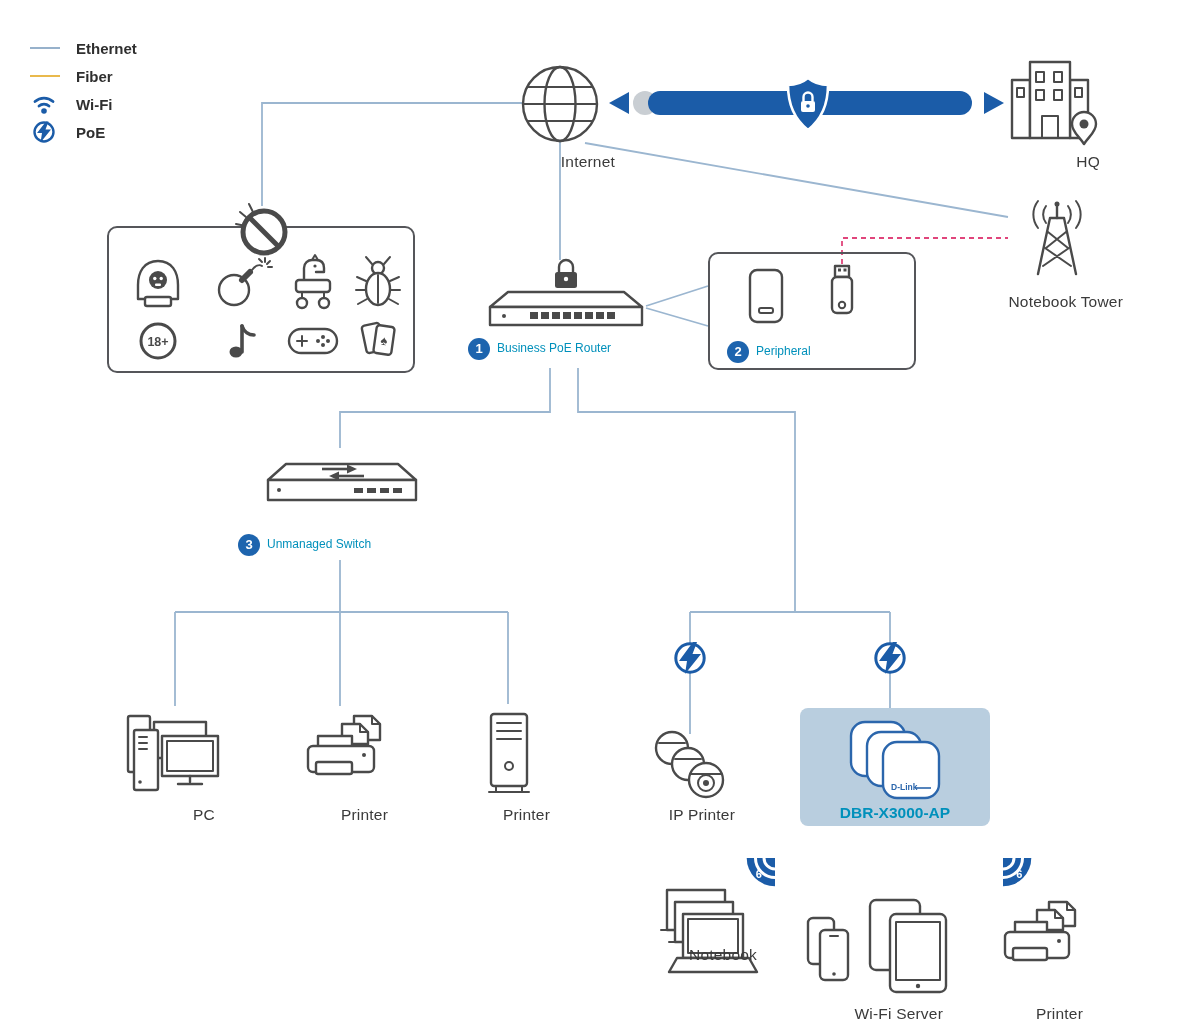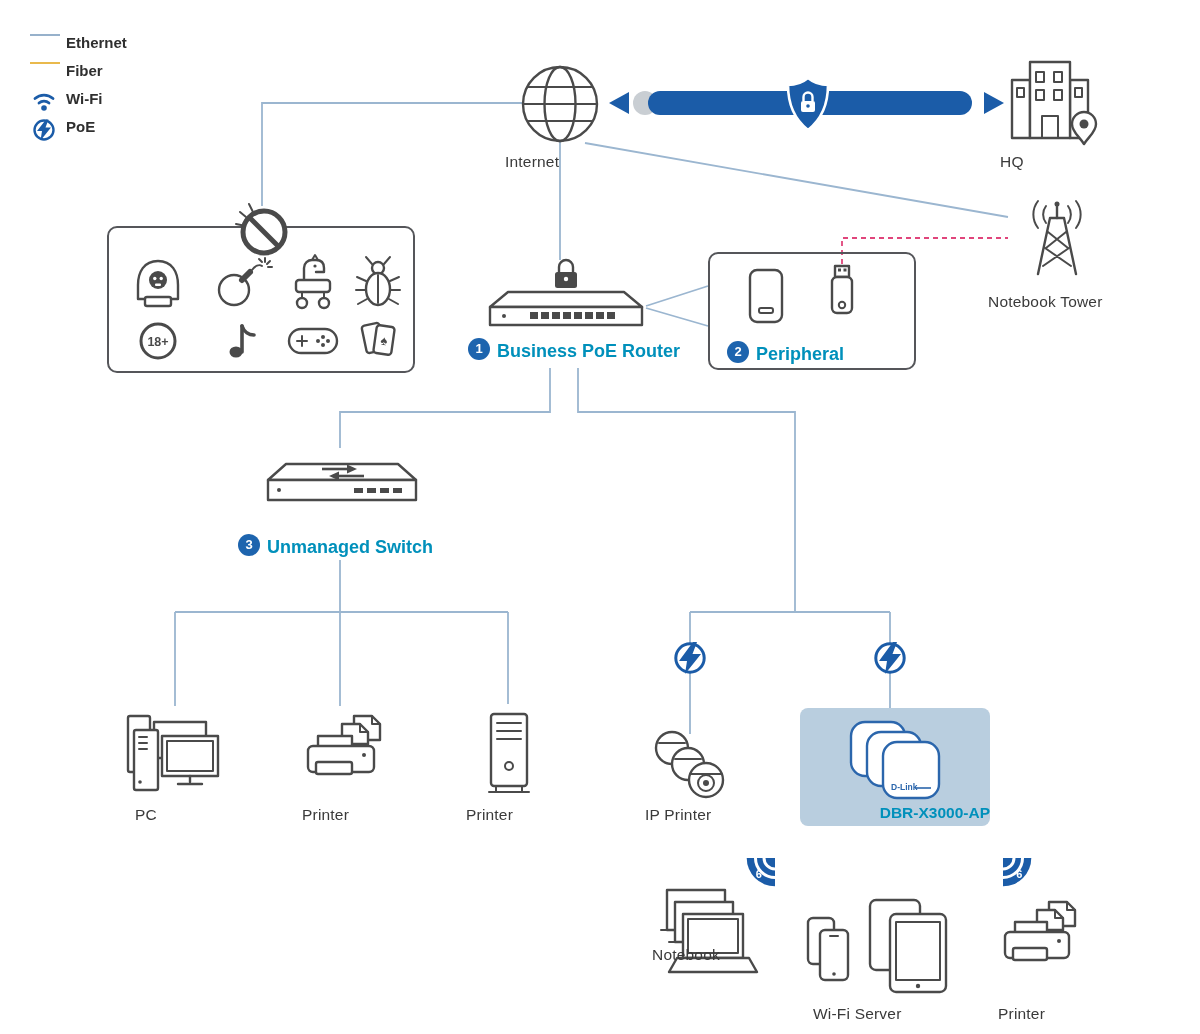--- a/index.html
+++ b/index.html
@@ -1,26 +1,26 @@
 <!DOCTYPE html>
 <html><head>
 <meta charset="utf-8">
 <style>
   *{margin:0;padding:0;box-sizing:border-box}
   body{background:#fff;font-family:"Liberation Sans",sans-serif}
   .canvas{position:relative;width:1200px;height:1034px;background:#fff;overflow:hidden}
-  .lbl{position:absolute;font-size:15.5px;color:#3A3A3A;text-align:left;letter-spacing:.2px}
-  .tlbl{position:absolute;font-size:18px;font-weight:bold;color:#0090BB;white-space:nowrap}
-  .ctlbl{position:absolute;font-size:15.5px;font-weight:bold;color:#0090BB;text-align:right}
+  .lbl{position:absolute;font-size:15.5px;color:#3A3A3A;text-align:right;letter-spacing:.2px}
+  .tlbl{position:absolute;font-size:12px;font-weight:normal;color:#0090BB;white-space:nowrap}
+  .ctlbl{position:absolute;font-size:15.5px;font-weight:bold;color:#0090BB;text-align:center}
   .num{position:absolute;width:22px;height:22px;border-radius:50%;background:#1D64AE;color:#fff;
        font-size:13px;font-weight:bold;line-height:22px;text-align:center}
   .box{position:absolute;border:2px solid #55565A;border-radius:10px}
   .hl{position:absolute;background:#B9CEDF;border-radius:8px}
   .legend{position:absolute;left:30px;top:34px}
-  .lrow{display:flex;height:28px;gap:6px}
+  .lrow{display:flex;align-items:center;height:28px;gap:16px}
   .lline{width:30px;height:0;border-top:2.5px solid #97B1CB}
   .llbl{font-size:15px;font-weight:600;color:#2F2F2F}
   .ico{position:absolute}
   svg{overflow:visible;display:block}
   svg text{font-family:"Liberation Sans",sans-serif}
   .icn{fill:#fff;stroke:#4A4A4A;stroke-width:2.4;stroke-linecap:round;stroke-linejoin:round}
   .nf{fill:none;stroke:#4A4A4A;stroke-width:2.4;stroke-linecap:round;stroke-linejoin:round}
   .nf2{fill:none;stroke:#4A4A4A;stroke-width:2;stroke-linecap:round;stroke-linejoin:round}
   .df{fill:#4A4A4A;stroke:none}
   .wire{fill:none;stroke:#9BB6D0;stroke-width:1.8}

